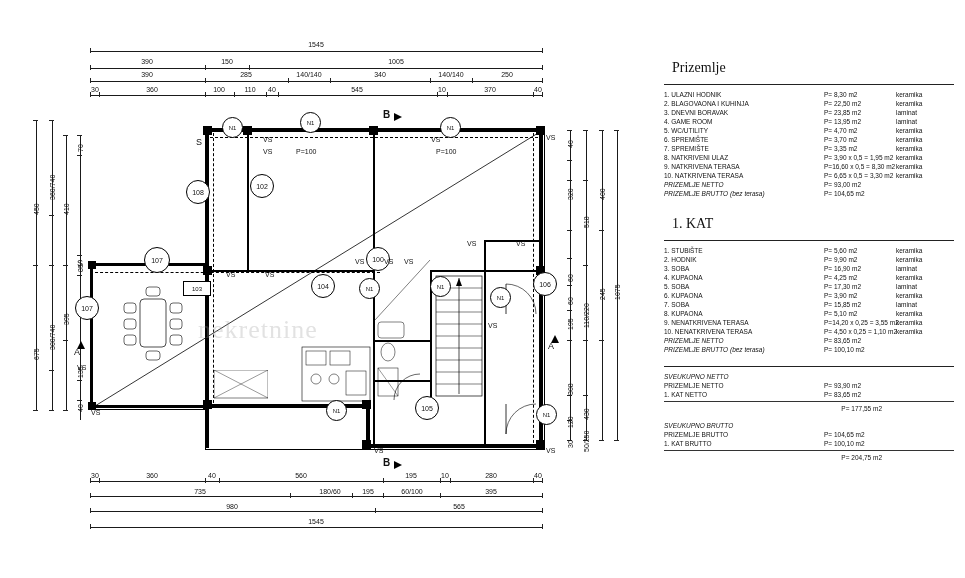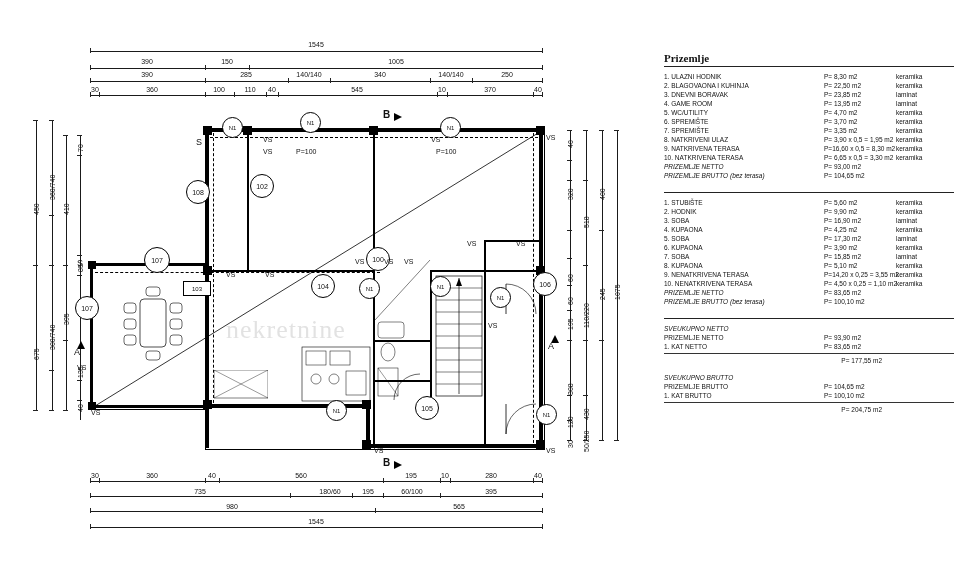--- a/index.html
+++ b/index.html
@@ -12,21 +12,21 @@
   .ln{position:absolute;background:#1a1a1a;}
   .hl{height:1px;}
   .vl{width:1px;}
   .txt{position:absolute;white-space:nowrap;font-size:7px;line-height:8px;color:#111;}
   .txt.c{transform:translateX(-50%);}
   .rot{transform-origin:0 0;transform:rotate(-90deg);}
   .dim-tick{position:absolute;width:1px;height:5px;background:#222;}
 
   
   .panel{position:absolute;left:664px;top:52px;width:290px;}
-  .panel h2{margin:0;font-size:11px;font-weight:bold;font-family:"Liberation Serif",serif;}
+  .panel h2{margin:8px;font-size:14px;font-weight:normal;font-family:"Liberation Serif",serif;}
   .rule{height:1px;background:#222;margin-top:2px;margin-bottom:5px;}
   .rowline{display:flex;font-size:6.5px;line-height:9px;font-family:"Liberation Sans",sans-serif;}
   .rowline .nm{width:160px;white-space:nowrap;overflow:hidden;}
   .rowline .ar{width:72px;white-space:nowrap;}
   .rowline .fin{width:56px;white-space:nowrap;}
   .sub{display:flex;font-size:6.5px;line-height:9px;font-style:italic;}
   .sub .nm{width:160px;}
   .sub .ar{width:72px;font-style:normal;}
   .grp{margin-bottom:2px;}
   .gap{height:8px;}
@@ -42,21 +42,21 @@
   .room{position:absolute;border:1px solid #000;background:#fff;}
 
   .circ{position:absolute;border:1px solid #000;border-radius:50%;background:#fff;
         font-size:7px;display:flex;align-items:center;justify-content:center;}
   .sqtag{position:absolute;border:1px solid #000;background:#fff;font-size:6px;
         display:flex;align-items:center;justify-content:center;}
 
   .dash{position:absolute;border-top:1px dashed #000;}
   .dashv{position:absolute;border-left:1px dashed #000;}
 
-  .wm{position:absolute;left:226px;top:315px;font-size:26px;color:rgba(150,150,150,0.28);
+  .wm{position:absolute;left:198px;top:315px;font-size:26px;color:rgba(150,150,150,0.28);
       letter-spacing:1px;font-family:"Liberation Serif",serif;}
 </style>
 </head>
 <body>
 
 <div class="root">
 
   <div class="plan">
 
     <div class="ln hl" style="left:90px;top:51px;width:452px;"></div>
@@ -504,20 +504,21 @@
       </div>
       <div class="sub">
         <div class="nm">PRIZEMLJE  BRUTTO (bez terasa)</div>
         <div class="ar">P= 104,65 m2</div>
       </div>
     </div>
 
     <div class="gap"></div>
 
     <div class="grp">
+      <h2>1. KAT</h2>
       <div class="rule"></div>
 
       <div class="rowline">
         <div class="nm"><span>1.</span> <span>STUBiŠTE</span></div>
         <div class="ar"><span></span> <span>P=   5,60 m2</span></div>
         <div class="fin">keramika</div>
       </div>
       <div class="rowline">
         <div class="nm"><span>2.</span> <span>HODNIK</span></div>
         <div class="ar"><span></span> <span>P=   9,90 m2</span></div>

